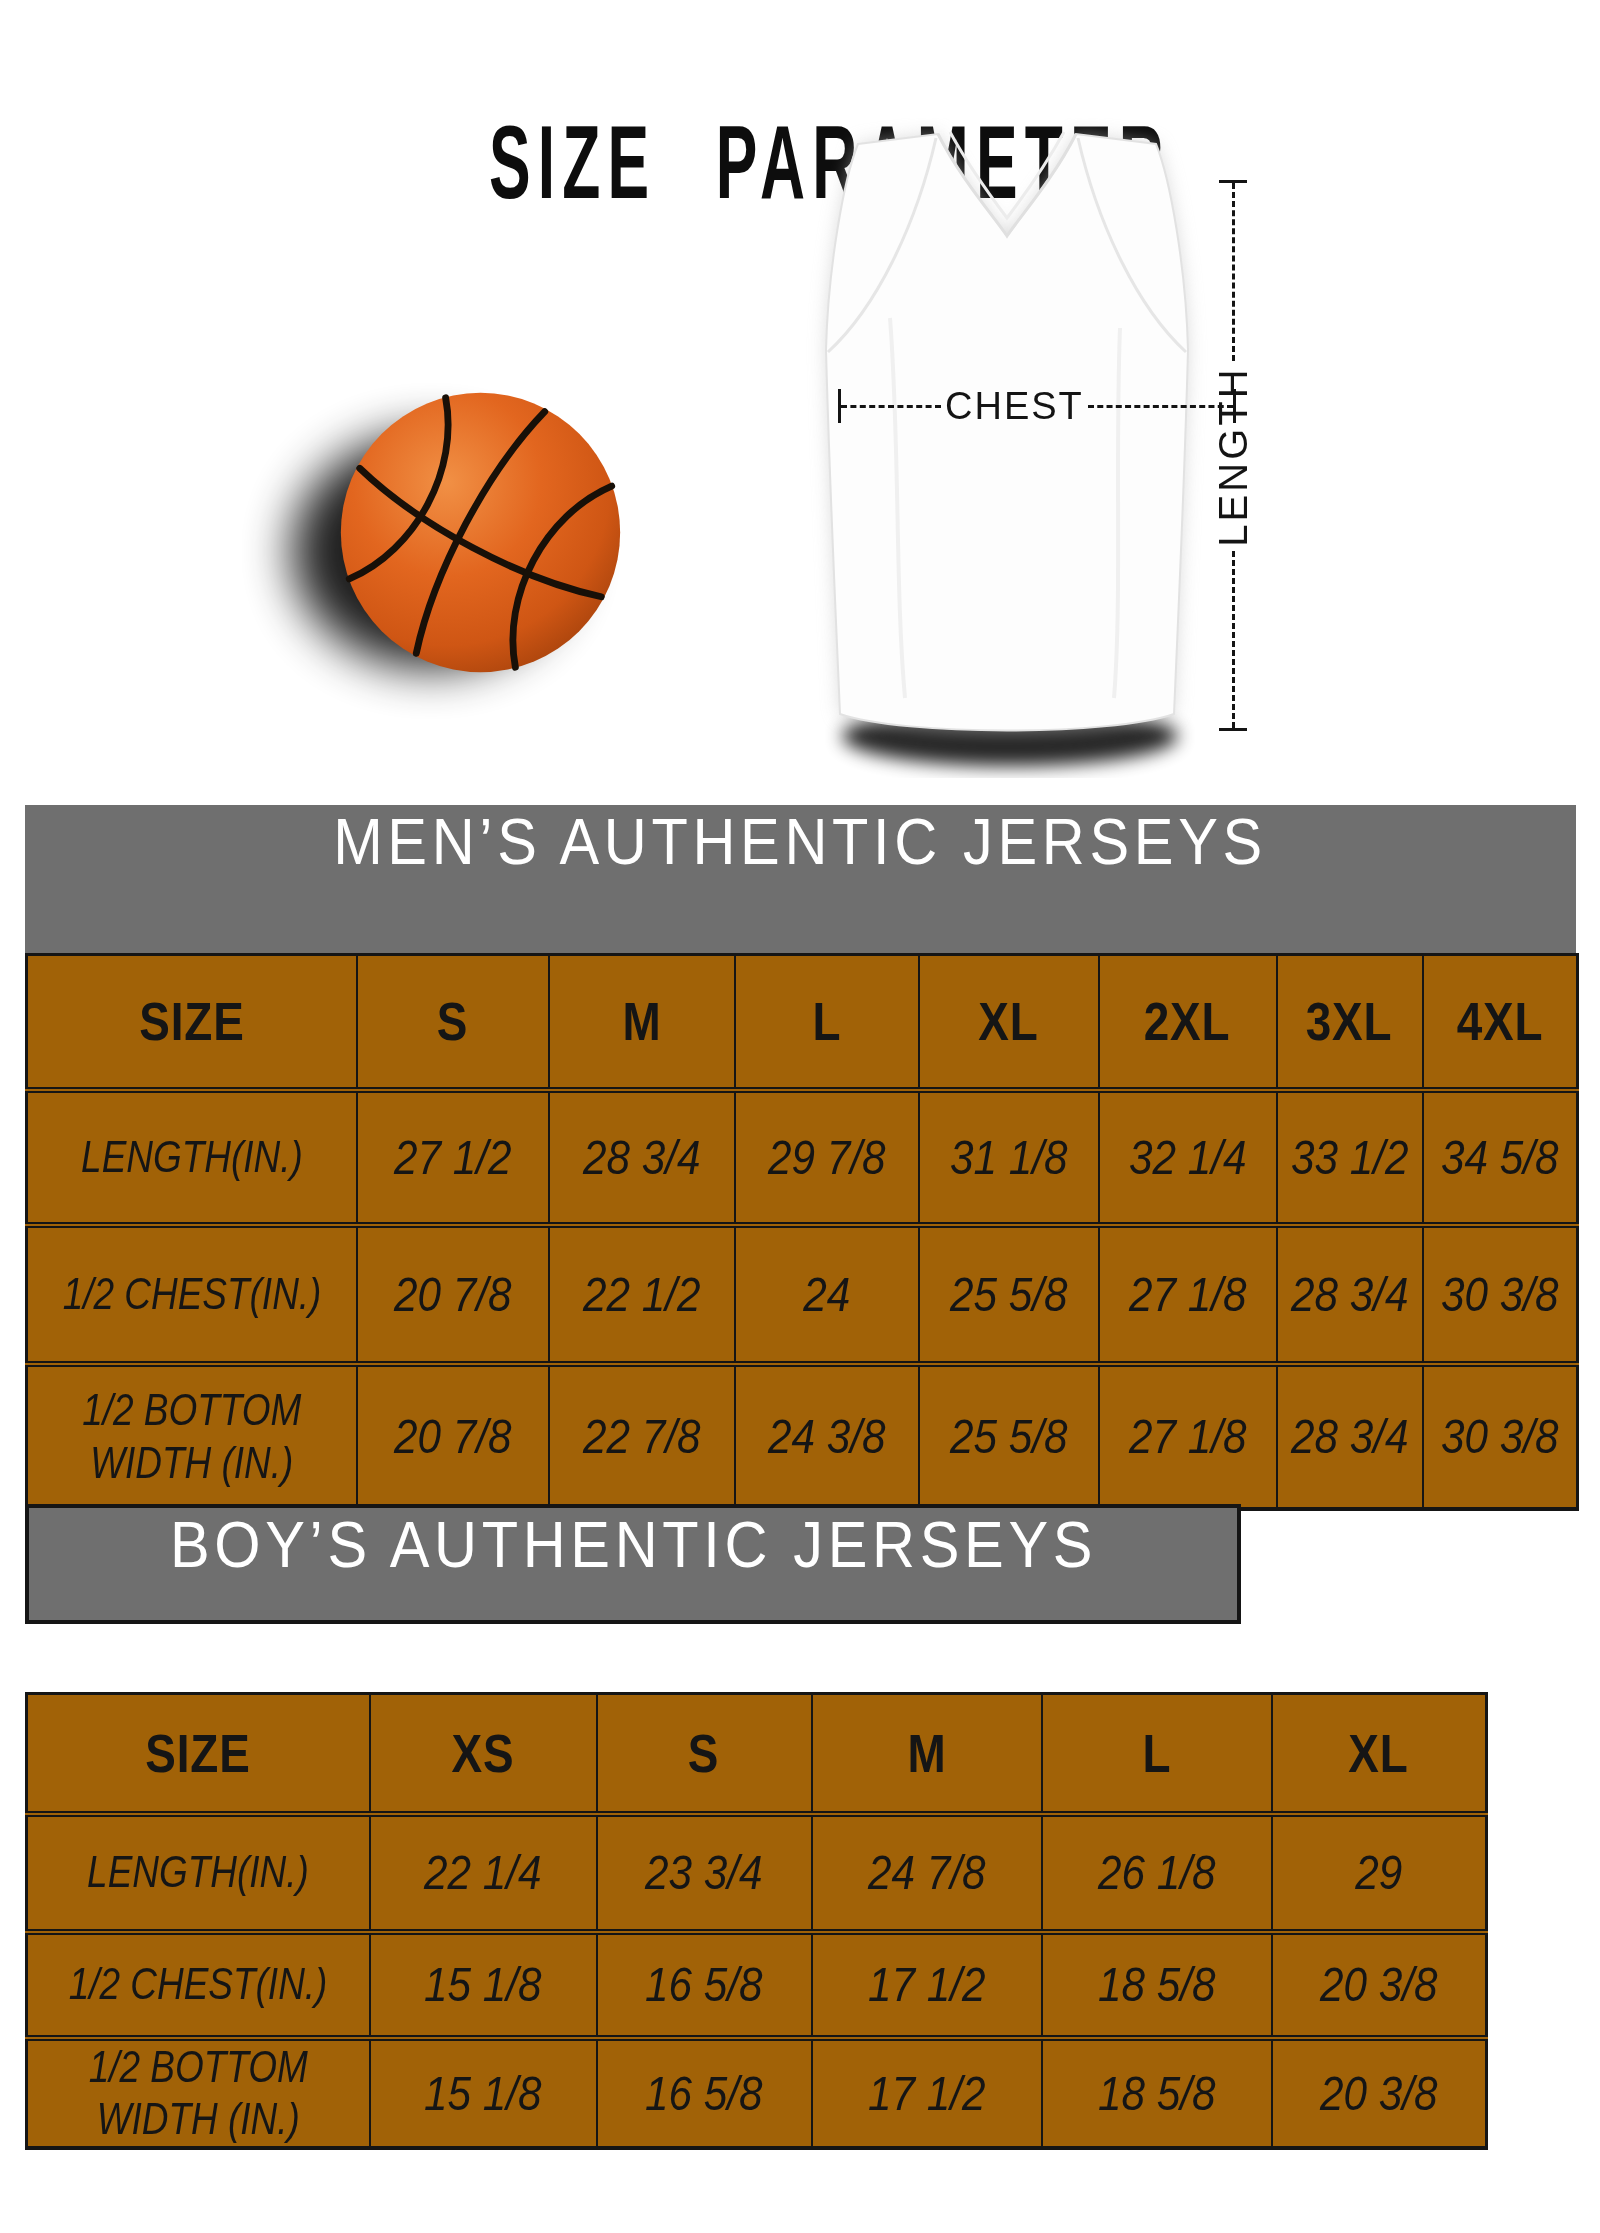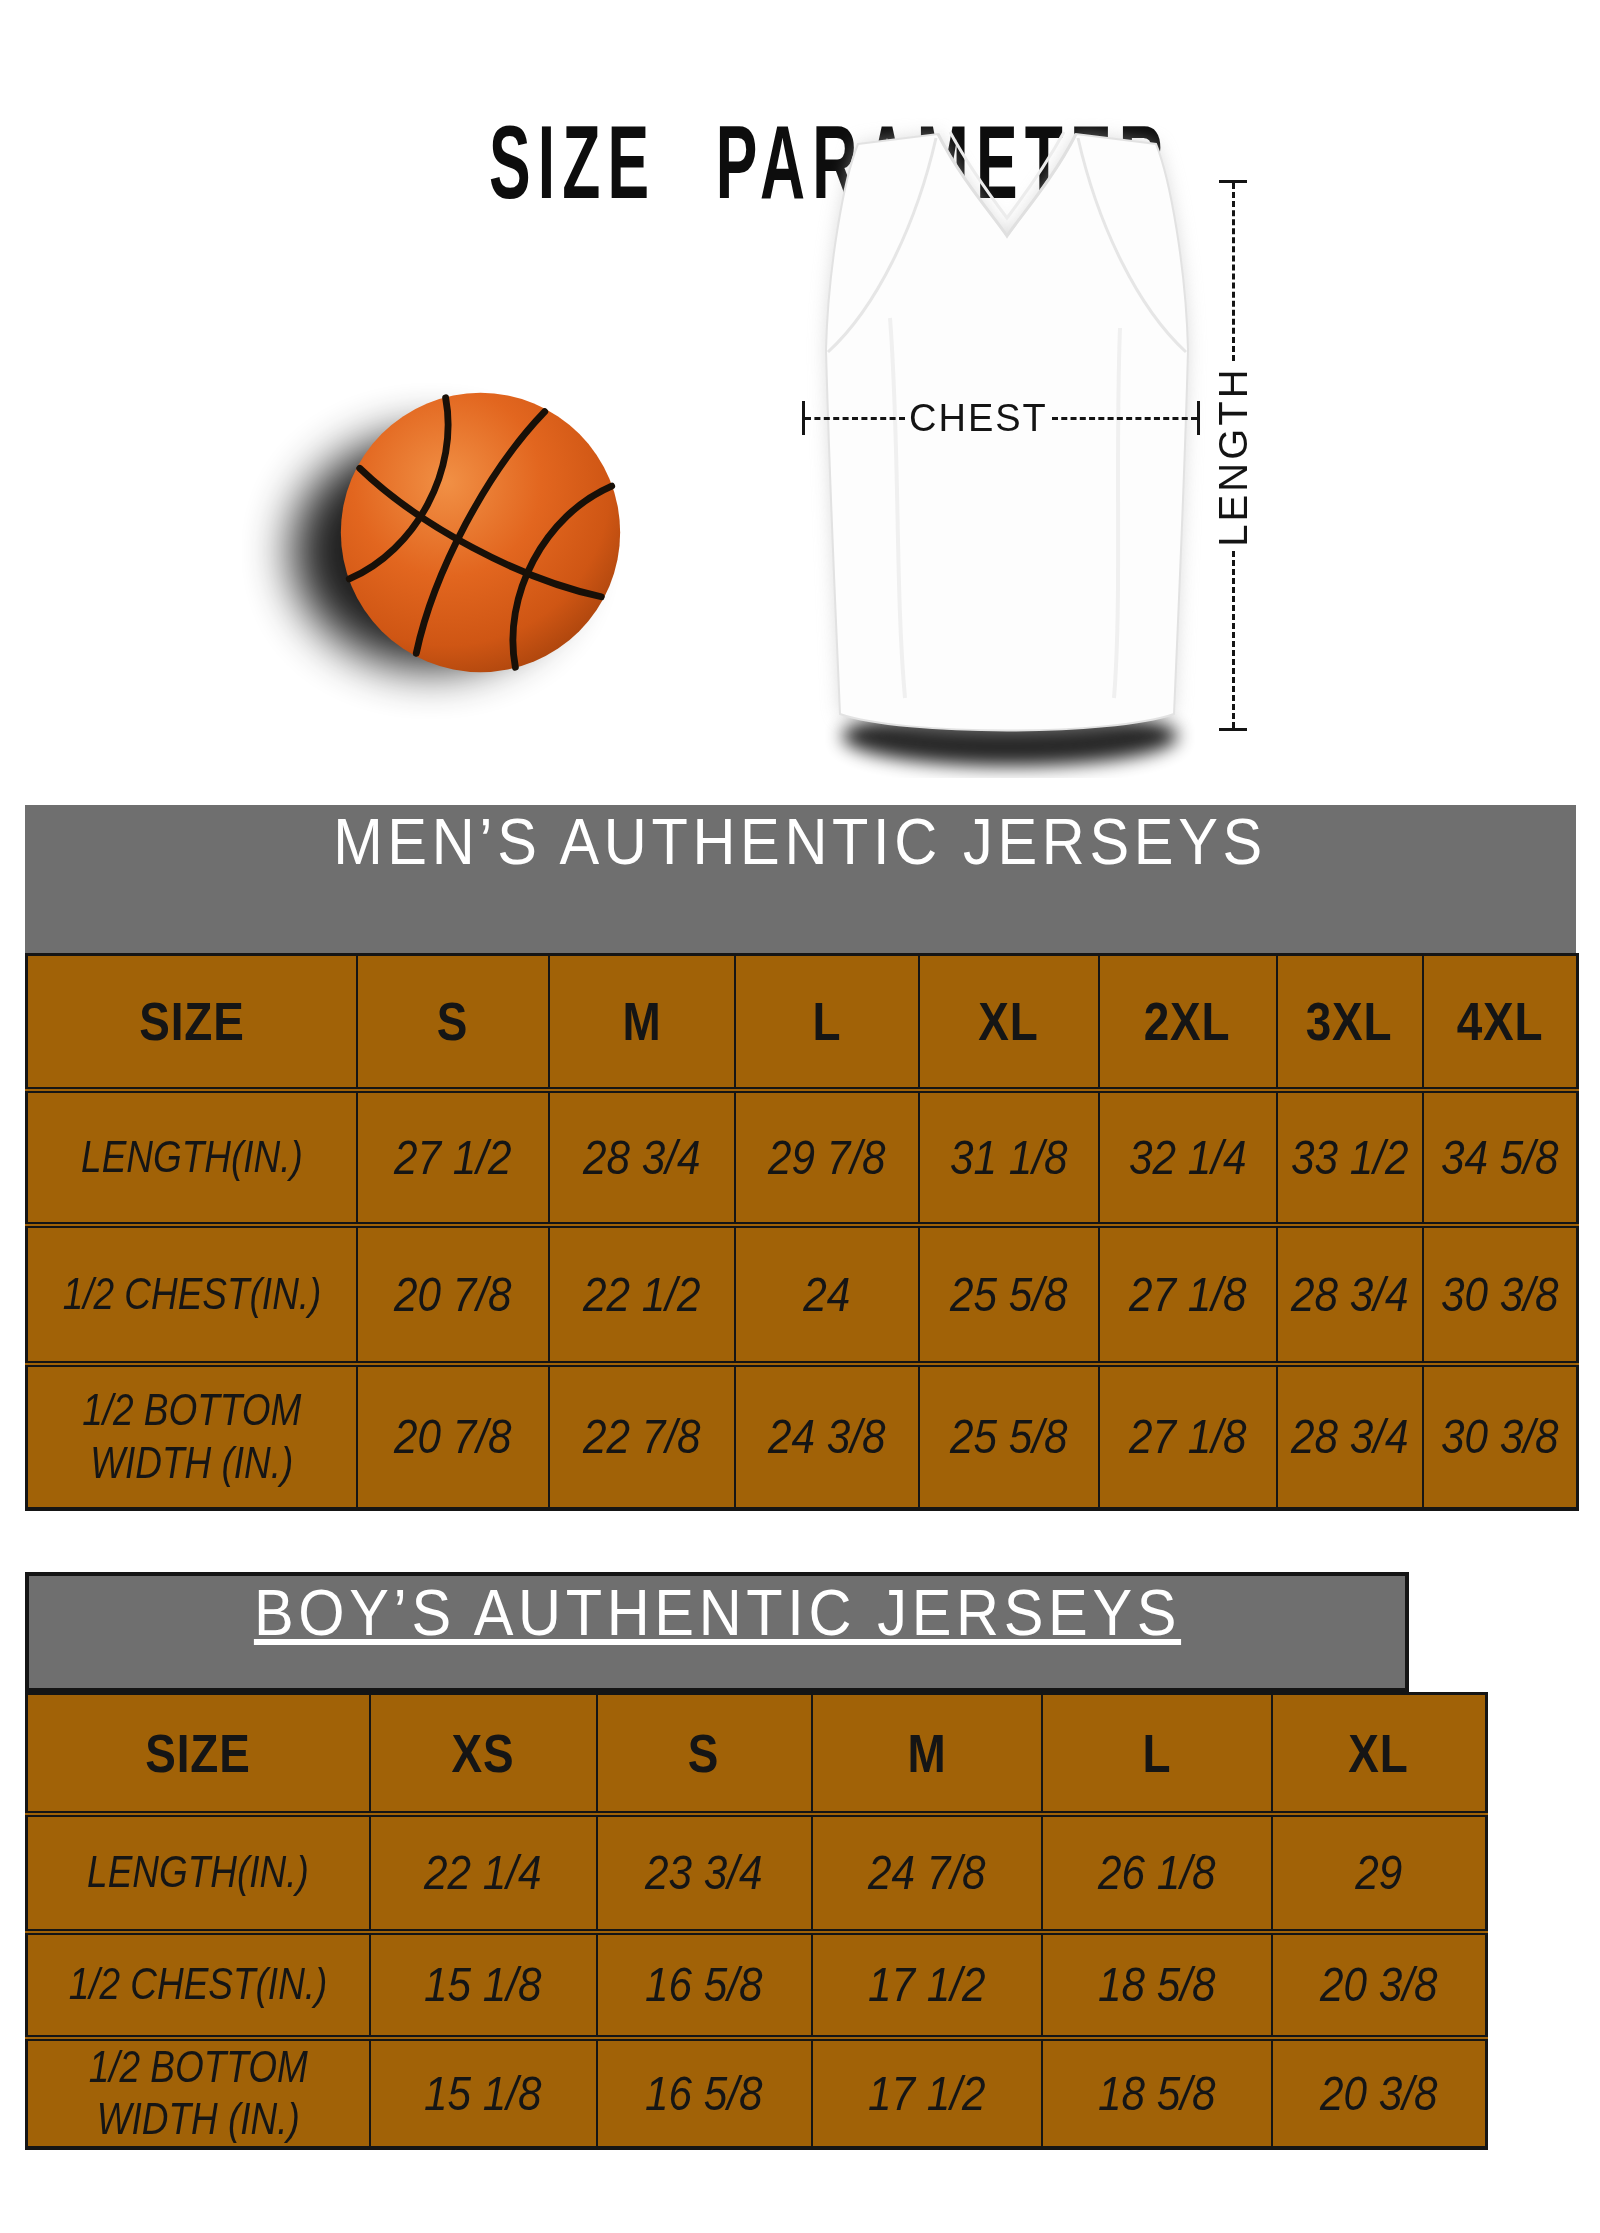--- a/index.html
+++ b/index.html
@@ -20,22 +20,22 @@
     position:absolute;left:292px;top:434px;width:278px;height:234px;
     background:#000;border-radius:50%;filter:blur(24px);opacity:.88;
   }
   .ball{position:absolute;left:338px;top:390px;width:285px;height:285px;}
 
   
   .jersey{position:absolute;left:770px;top:118px;width:475px;height:660px;}
 
   
   .chest-measure{
-    position:absolute;left:802px;top:386px;width:398px;height:40px;
-    display:flex;align-items:center;margin-top:12px;
+    position:absolute;left:838px;top:386px;width:398px;height:40px;
+    display:flex;align-items:center;
   }
   .vtick{width:3px;height:34px;background:#141414;flex:0 0 auto;}
   .hdash{height:0;border-top:3px dashed #141414;flex:0 0 auto;}
   .hdash.left{width:100px;}
   .hdash.right{flex:1 1 auto;}
   .chest-label{font-size:38px;letter-spacing:2px;padding:0 4px;white-space:nowrap;color:#141414;}
 
   
   .length-measure{
     position:absolute;left:1218px;top:180px;width:30px;height:551px;
@@ -47,21 +47,21 @@
   .vdash.down{height:177px;}
   .length-label-slot{height:190px;display:flex;align-items:center;justify-content:center;overflow:visible;}
   .length-label{transform:rotate(-90deg);font-size:40px;letter-spacing:3px;white-space:nowrap;color:#141414;}
 
   
   .band{
     position:absolute;background:#6f6f6f;display:flex;justify-content:center;
     color:#ffffff;box-sizing:border-box;
   }
   .band-mens{left:25px;top:805px;width:1551px;height:148px;}
-  .band-boys{left:25px;top:1572px;width:1384px;height:120px;border:4px solid #151515;text-decoration:underline;}
+  .band-boys{left:25px;top:1504px;width:1216px;height:120px;border:4px solid #151515;}
   .band-text{font-size:64px;letter-spacing:5px;white-space:nowrap;display:inline-block;transform:scaleX(0.93);}
 
   
   table.size-table{
     position:absolute;border-collapse:collapse;table-layout:fixed;background:#a16207;
     border:3px solid #151515;border-bottom:4px solid #151515;
   }
   table.size-table td{
     border:2px solid #151515;text-align:center;vertical-align:middle;padding:0;overflow:hidden;
   }

